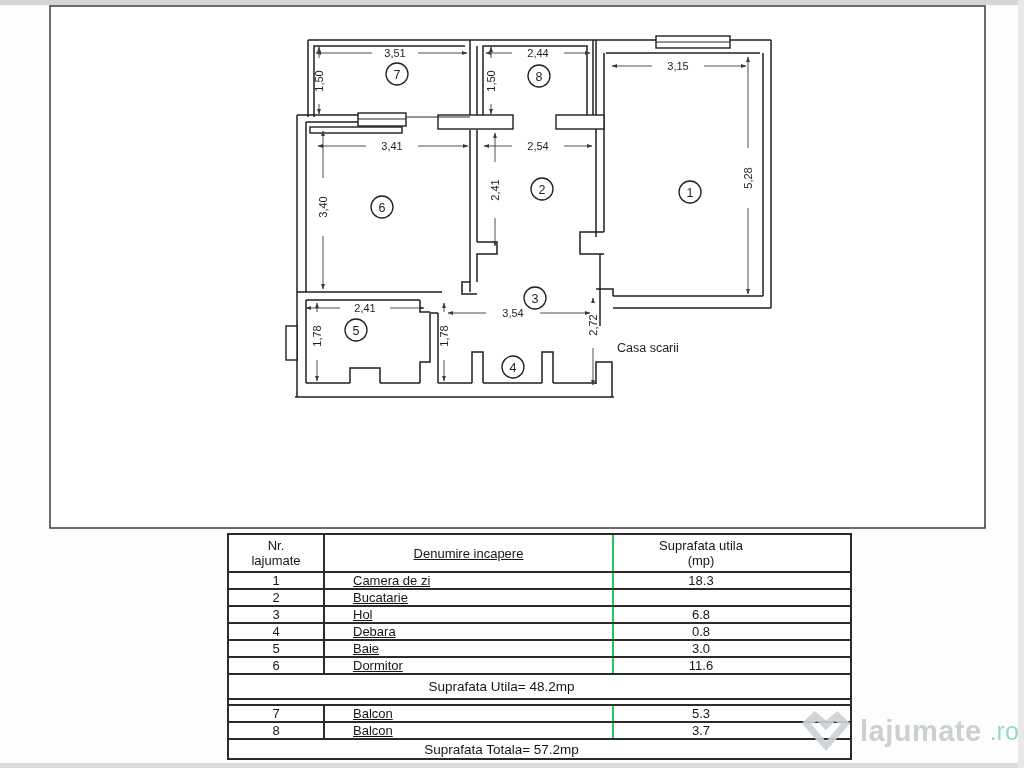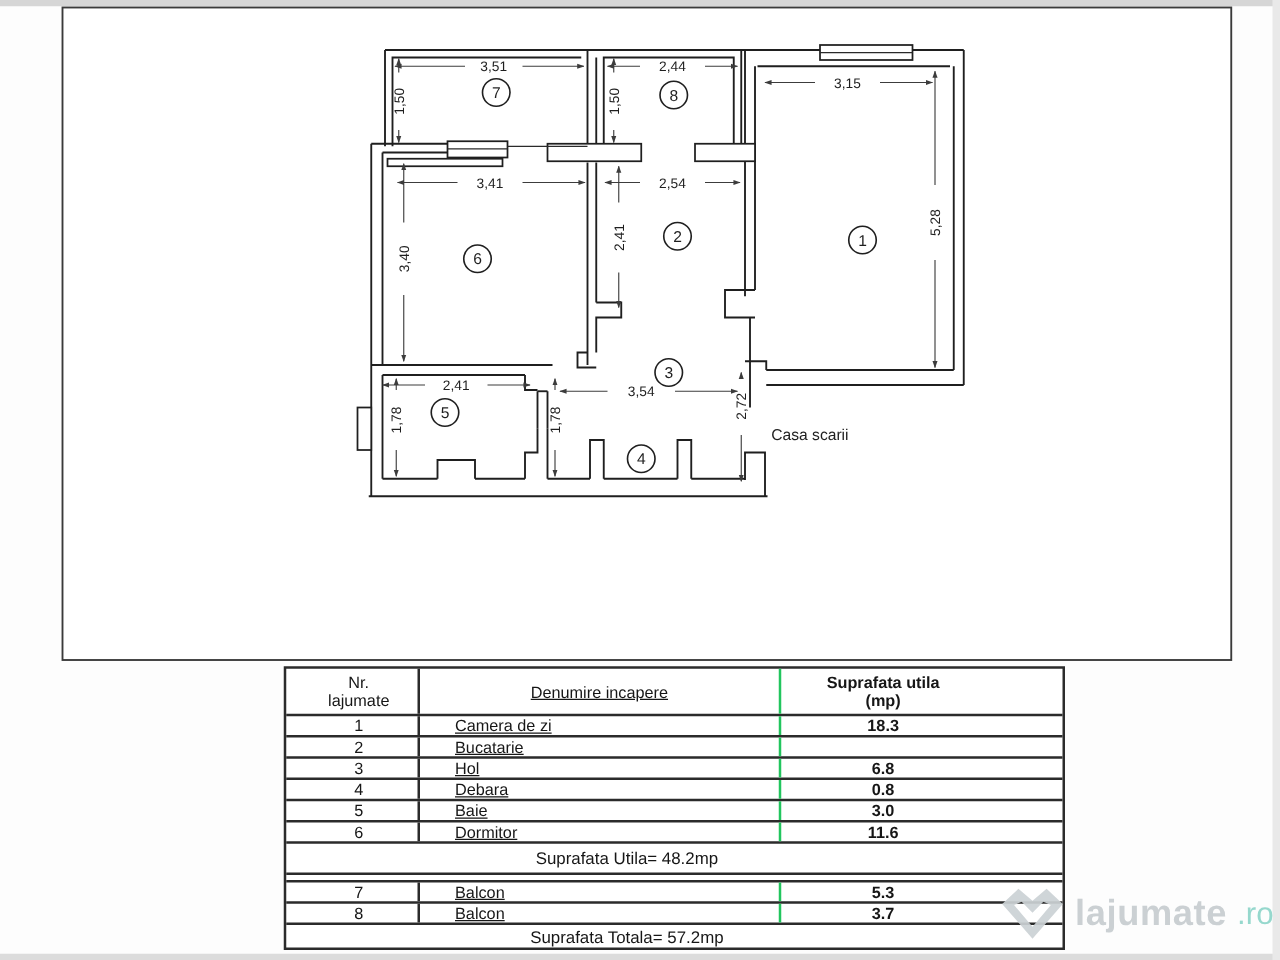--- a/index.html
+++ b/index.html
@@ -17,23 +17,23 @@
   svg.plan .dimtext{font:11px "Liberation Sans",sans-serif;fill:#1f1f1f;text-anchor:middle;}
   svg.plan .roomnum{font:12.5px "Liberation Sans",sans-serif;fill:#1f1f1f;text-anchor:middle;}
   svg.plan .caption{font:12.5px "Liberation Sans",sans-serif;fill:#1f1f1f;}
   svg.plan circle.badge{stroke:#1f1f1f;stroke-width:1.3;fill:#ffffff;}
   
   .rtable{position:absolute;left:227px;top:533px;width:625px;box-sizing:border-box;
           border:2px solid #2b2b2b;background:#fff;color:#161616;font-size:13px;}
   .rtable .row{display:flex;align-items:center;box-sizing:border-box;}
   .rtable .row + .row{border-top:2px solid #2b2b2b;}
   .rtable .c{box-sizing:border-box;height:100%;display:flex;align-items:center;}
-  .cnr{width:96px;border-right:2px solid #2b2b2b;justify-content:center;text-align:right;margin-left:11px;}
+  .cnr{width:96px;border-right:2px solid #2b2b2b;justify-content:center;text-align:right;}
   .cname{width:289px;border-right:2px solid #22c55e;padding-left:28px;text-decoration:underline;}
-  .carea{flex:1;justify-content:center;padding-right:62px;font-weight:bold;}
+  .carea{flex:1;justify-content:center;padding-right:62px;}
   .row.head{height:36px;}
   .row.head .c{flex-direction:column;justify-content:center;line-height:15px;padding-left:0;}
   .row.head .cname{flex-direction:row;justify-content:center;}
   .row.data{height:17px;}
   .row.span{height:25px;justify-content:center;padding-right:76px;font-size:13.5px;}
   .row.gap{height:6px;}
   .row.total{height:20px;}
   
   .watermark{position:absolute;left:800px;top:709px;display:flex;align-items:center;
              gap:8px;opacity:.92;}

